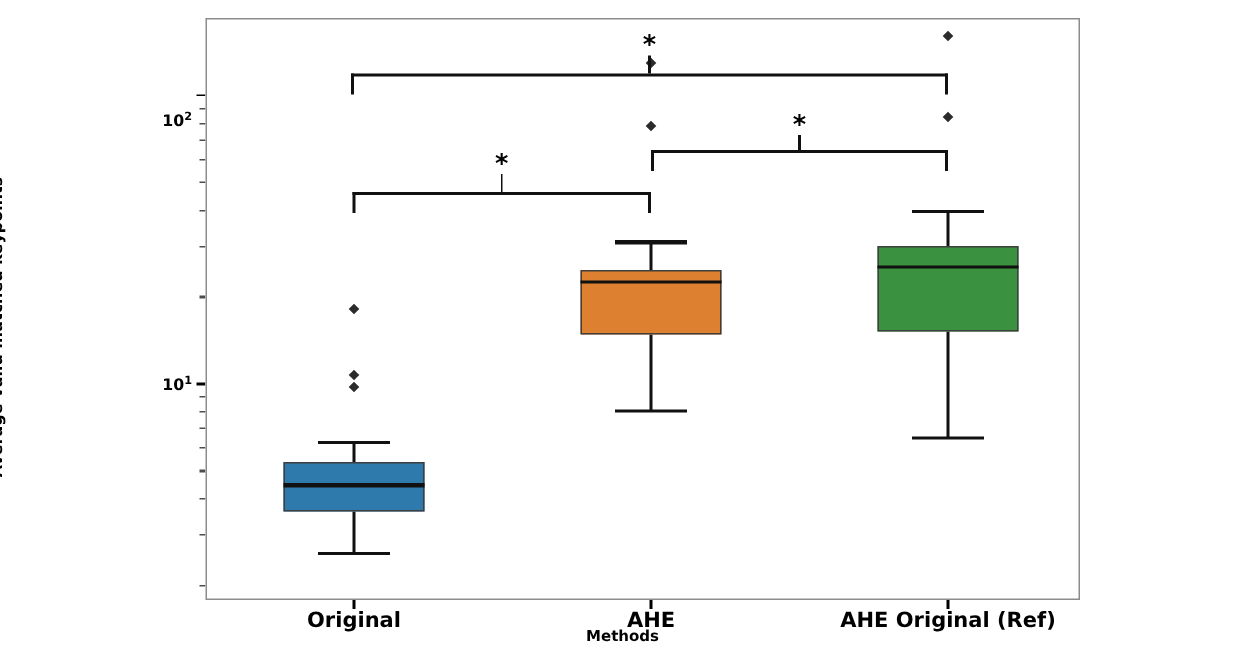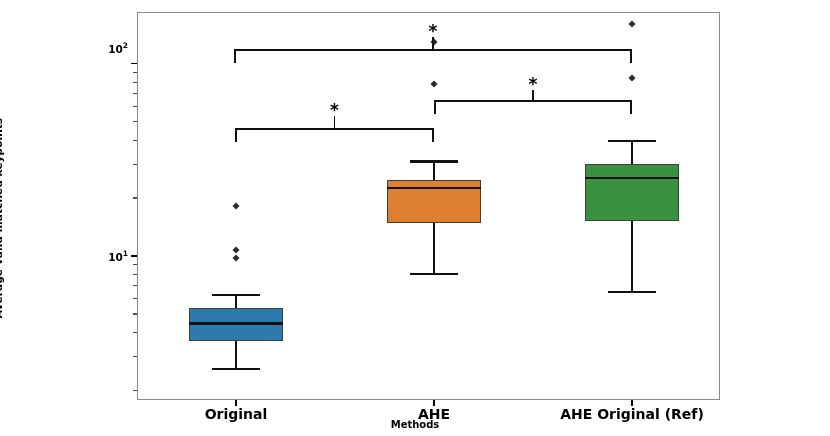--- a/index.html
+++ b/index.html
@@ -86,21 +86,21 @@
 </style>
 </head>
 <body>
 
 <div id="root">
 
   <div id="y-axis-label">Average valid matched keypoints</div>
 
   <div id="y-ticks">
       <div class="ytick-major" style="top: 62.7px;"></div>
-      <div class="ytick-label" style="top: 48px;">10<sup>2</sup></div>
+      <div class="ytick-label" style="top: 80px;">10<sup>2</sup></div>
       <div class="ytick-major" style="top: 255.2px;"></div>
       <div class="ytick-label" style="top: 256px;">10<sup>1</sup></div>
       <div class="ytick-minor" style="top: 71.7083px;"></div>
       <div class="ytick-minor" style="top: 81.5552px;"></div>
       <div class="ytick-minor" style="top: 92.7186px;"></div>
       <div class="ytick-minor" style="top: 105.606px;"></div>
       <div class="ytick-minor" style="top: 120.848px;"></div>
       <div class="ytick-minor" style="top: 139.503px;"></div>
       <div class="ytick-minor" style="top: 163.554px;"></div>
       <div class="ytick-minor" style="top: 197.452px;"></div>

